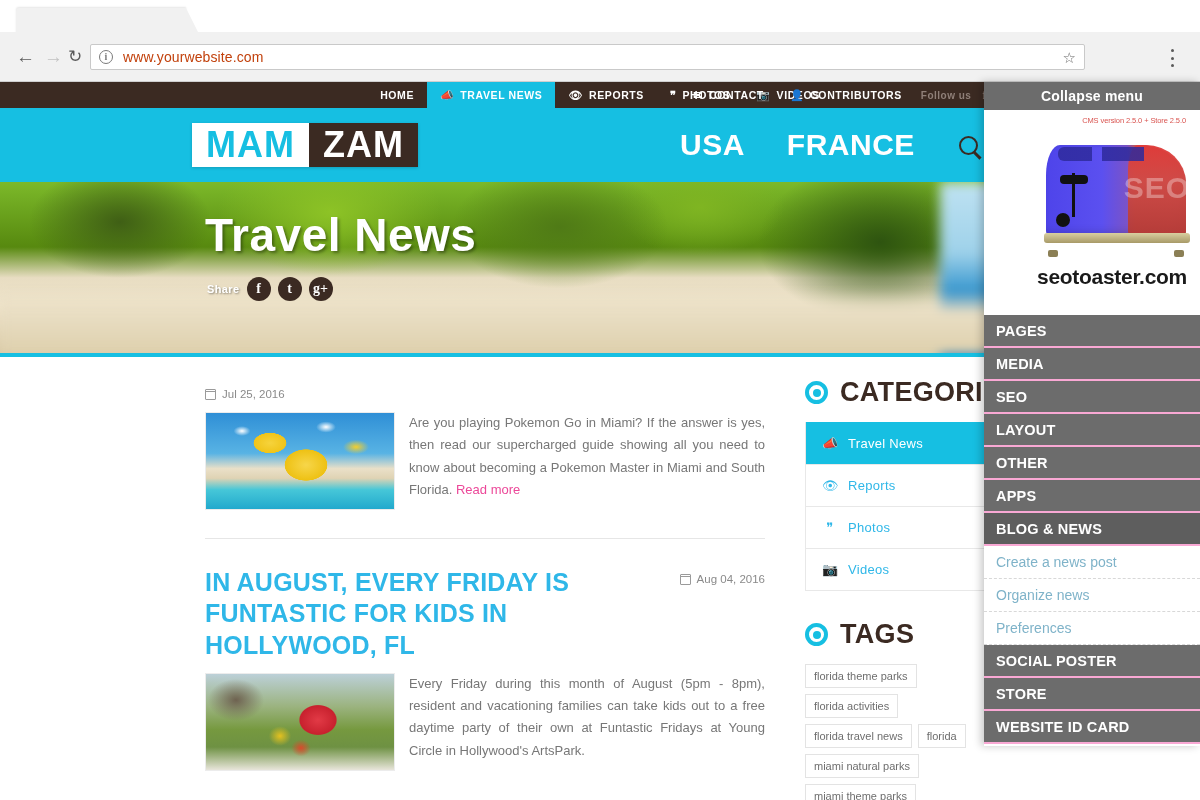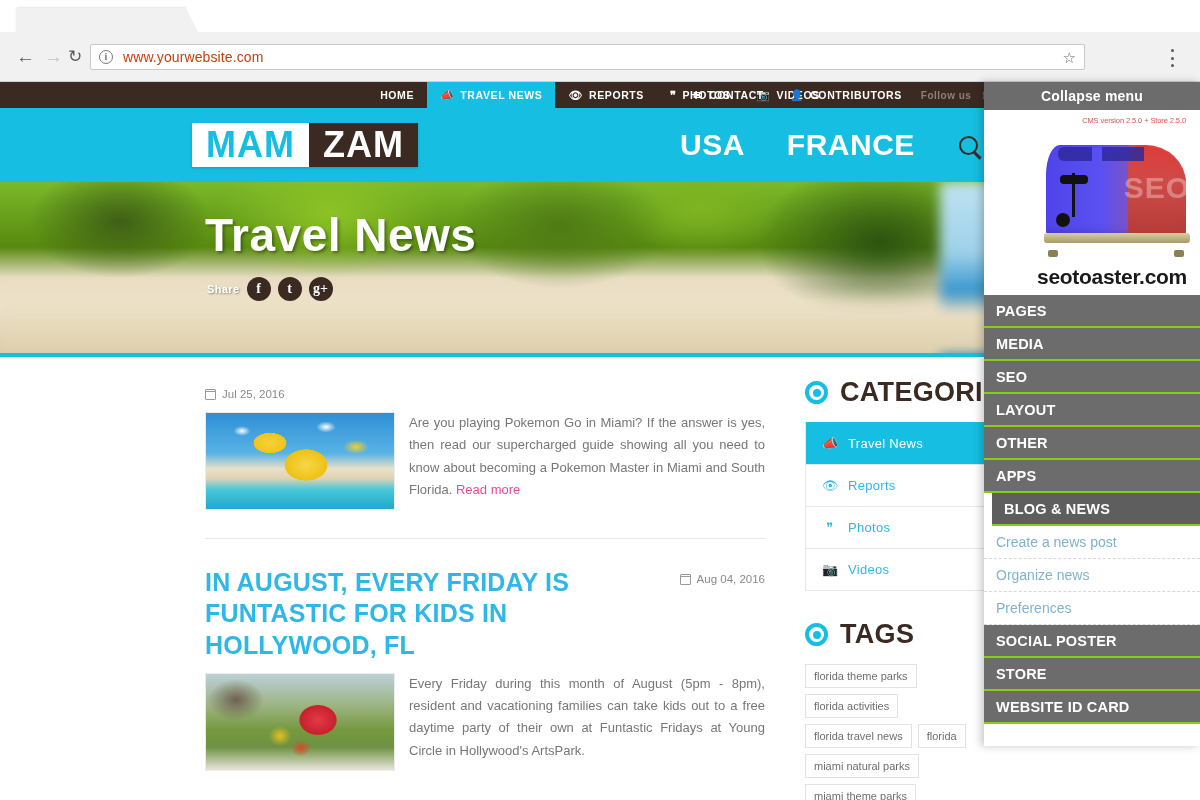--- a/index.html
+++ b/index.html
@@ -245,21 +245,21 @@
   
   .admin {
     position:absolute; right: 0; top: 82px; width: 216px; height: 664px;
     background:#ffffff; box-shadow: -3px 0 8px rgba(0,0,0,.22); z-index: 50;
   }
   .admin-collapse {
     height: 28px; background:#6c6c6c; color:#ffffff;
     display:flex; align-items:center; justify-content:center;
     font-size: 14px; font-weight: bold; letter-spacing: .2px; cursor:pointer;
   }
-  .admin-brand { position:relative; background:#fff; padding: 6px 8px 6px; margin-left: 40px; }
+  .admin-brand { position:relative; background:#fff; padding: 6px 8px 26px; margin-left: 40px; }
   .admin-version {
     text-align:right; color:#d9534f; font-size: 7.5px; letter-spacing:-.1px; padding-right: 6px;
   }
   .toaster {
     position:relative; margin: 2px auto 0; width: 168px; height: 132px;
   }
   .t-body {
     position:absolute; left: 14px; top: 18px; width: 140px; height: 92px;
     background: linear-gradient(to right, #4e44ea 0%, #5b50f0 40%, #7a53c8 58%, #c75a5a 64%, #cd6060 100%);
     border-radius: 14px 46px 6px 6px / 30px 40px 6px 6px;
@@ -293,23 +293,23 @@
   .t-foot { position:absolute; bottom: 2px; width: 10px; height: 7px; background:#8b7f55; border-radius: 2px; }
   .admin-sitename {
     text-align:center; margin-top: 6px; color:#1a1a1a;
     font-size: 21px; font-weight: bold; letter-spacing: -0.3px;
     font-family:"Liberation Sans",sans-serif;
   }
   .admin-menu { }
   .am-section {
     height: 33px; background:#6c6c6c; color:#ffffff; display:flex; align-items:center;
     padding-left: 12px; font-size: 14.5px; font-weight:bold; letter-spacing:.2px;
-    border-bottom: 2px solid #84cc16; cursor:pointer;
-  }
-  .am-section.open { background:#5e5e5e;margin-left:8px; }
+    border-bottom: 2px solid #f9a8d4; cursor:pointer;
+  }
+  .am-section.open { background:#5e5e5e; }
   .am-sub {
     height: 33px; background:#ffffff; color:#7fb3c9; display:flex; align-items:center;
     padding-left: 12px; font-size: 14px; border-bottom: 1px dashed #d8d8d8; cursor:pointer;
   }
 </style>
 </head>
 <body>
 
 <div id="root">
 

